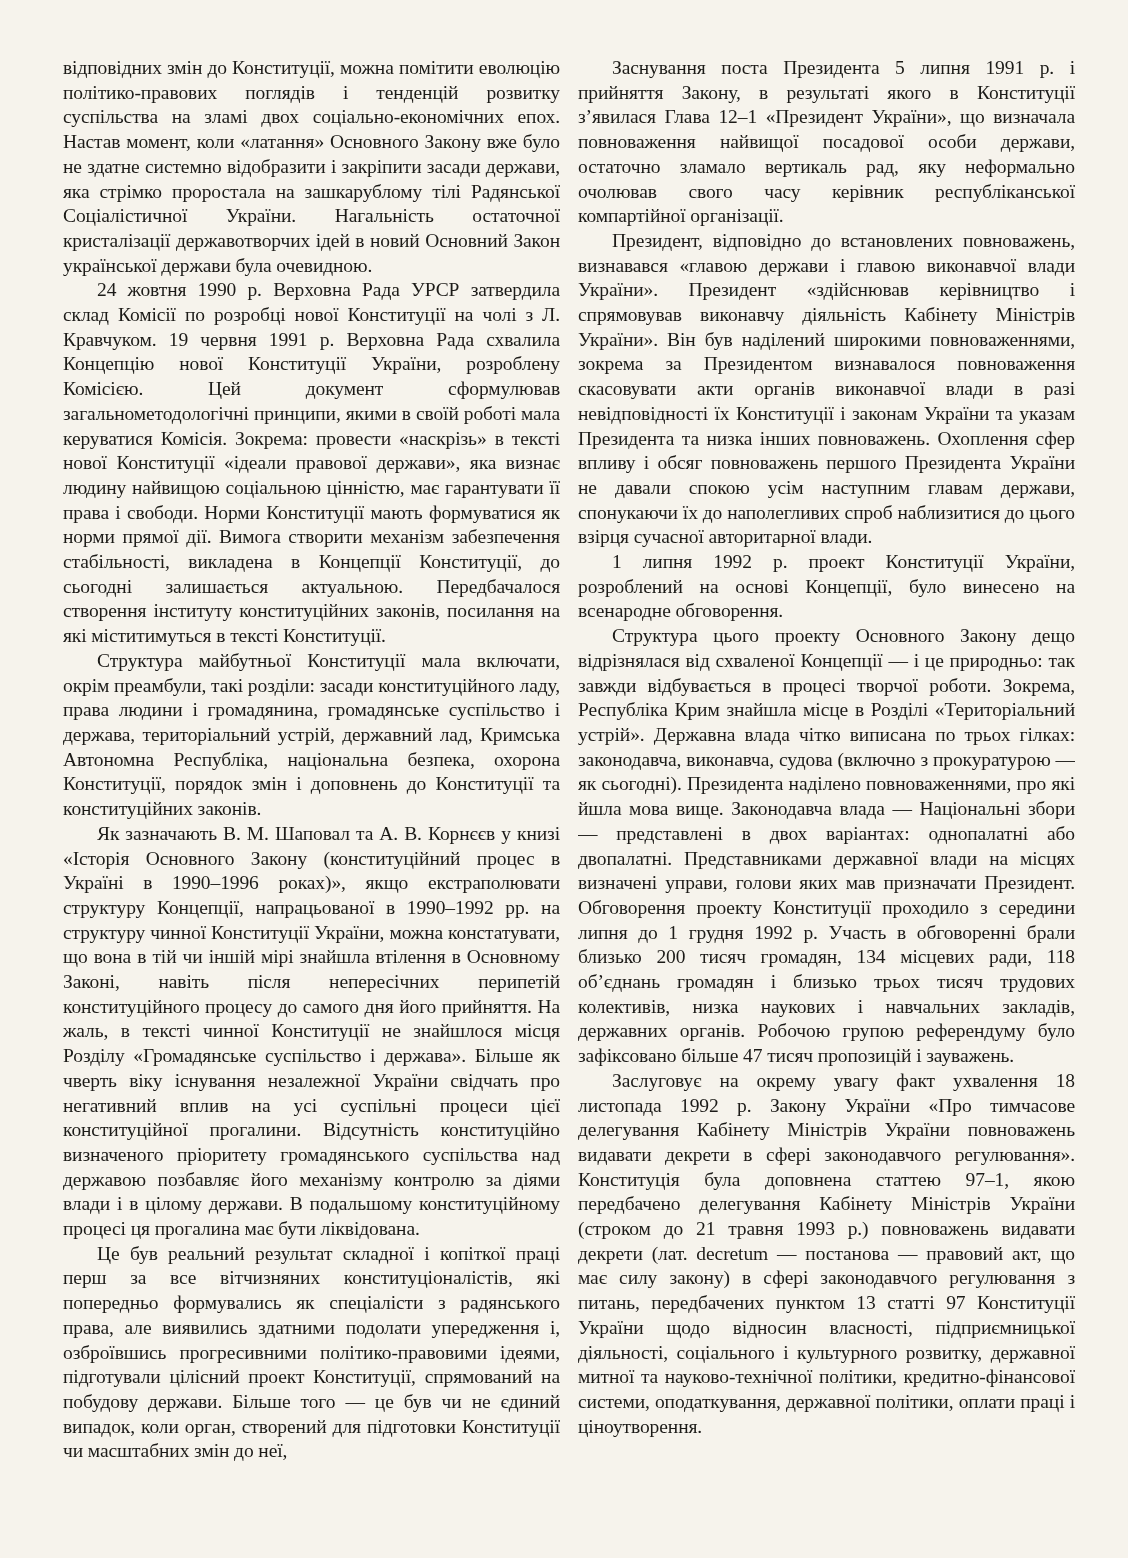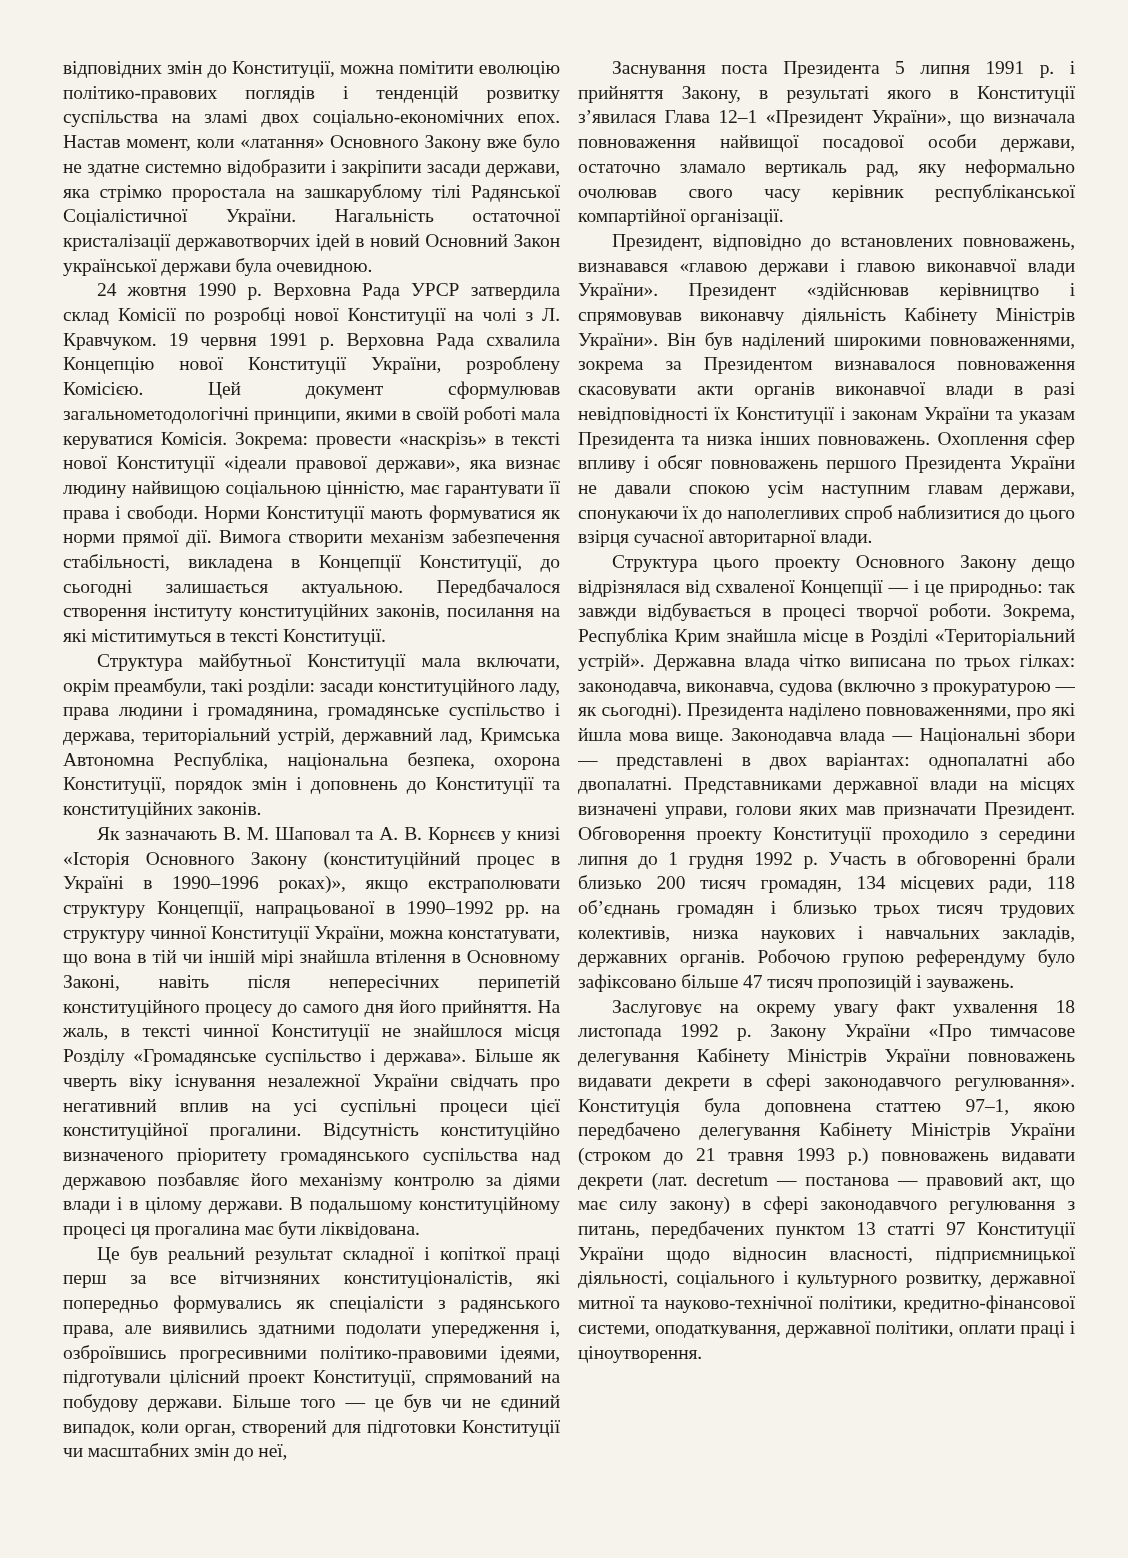--- a/index.html
+++ b/index.html
@@ -47,16 +47,17 @@
   <div class="column">
     <p class="para cont">відповідних змін до Конституції, можна помітити еволюцію політико-правових поглядів і тенденцій розвитку суспільства на зламі двох соціально-економічних епох. Настав момент, коли «латання» Основного Закону вже було не здатне системно відобразити і закріпити засади держави, яка стрімко проростала на зашкарублому тілі Радянської Соціалістичної України. Нагальність остаточної кристалізації державотворчих ідей в новий Основний Закон української держави була очевидною.</p>
     <p class="para">24 жовтня 1990 р. Верховна Рада УРСР затвердила склад Комісії по розробці нової Конституції на чолі з Л. Кравчуком. 19 червня 1991 р. Верховна Рада схвалила Концепцію нової Конституції України, розроблену Комісією. Цей документ сформулював загальнометодологічні принципи, якими в своїй роботі мала керуватися Комісія. Зокрема: провести «наскрізь» в тексті нової Конституції «ідеали правової держави», яка визнає людину найвищою соціальною цінністю, має гарантувати її права і свободи. Норми Конституції мають формуватися як норми прямої дії. Вимога створити механізм забезпечення стабільності, викладена в Концепції Конституції, до сьогодні залишається актуальною. Передбачалося створення інституту конституційних законів, посилання на які міститимуться в тексті Конституції.</p>
     <p class="para">Структура майбутньої Конституції мала включати, окрім преамбули, такі розділи: засади конституційного ладу, права людини і громадянина, громадянське суспільство і держава, територіальний устрій, державний лад, Кримська Автономна Республіка, національна безпека, охорона Конституції, порядок змін і доповнень до Конституції та конституційних законів.</p>
     <p class="para">Як зазначають В. М. Шаповал та А. В. Корнєєв у книзі «Історія Основного Закону (конституційний процес в Україні в 1990–1996 роках)», якщо екстраполювати структуру Концепції, напрацьованої в 1990–1992 рр. на структуру чинної Конституції України, можна констатувати, що вона в тій чи іншій мірі знайшла втілення в Основному Законі, навіть після непересічних перипетій конституційного процесу до самого дня його прийняття. На жаль, в тексті чинної Конституції не знайшлося місця Розділу «Громадянське суспільство і держава». Більше як чверть віку існування незалежної України свідчать про негативний вплив на усі суспільні процеси цієї конституційної прогалини. Відсутність конституційно визначеного пріоритету громадянського суспільства над державою позбавляє його механізму контролю за діями влади і в цілому держави. В подальшому конституційному процесі ця прогалина має бути ліквідована.</p>
     <p class="para">Це був реальний результат складної і копіткої праці перш за все вітчизняних конституціоналістів, які попередньо формувались як спеціалісти з радянського права, але виявились здатними подолати упередження і, озброївшись прогресивними політико-правовими ідеями, підготували цілісний проект Конституції, спрямований на побудову держави. Більше того — це був чи не єдиний випадок, коли орган, створений для підготовки Конституції чи масштабних змін до неї,</p>
   </div>
   <div class="column">
     <p class="para">Заснування поста Президента 5 липня 1991 р. і прийняття Закону, в результаті якого в Конституції з’явилася Глава 12–1 «Президент України», що визначала повноваження найвищої посадової особи держави, остаточно зламало вертикаль рад, яку неформально очолював свого часу керівник республіканської компартійної організації.</p>
     <p class="para">Президент, відповідно до встановлених повноважень, визнавався «главою держави і главою виконавчої влади України». Президент «здійснював керівництво і спрямовував виконавчу діяльність Кабінету Міністрів України». Він був наділений широкими повноваженнями, зокрема за Президентом визнавалося повноваження скасовувати акти органів виконавчої влади в разі невідповідності їх Конституції і законам України та указам Президента та низка інших повноважень. Охоплення сфер впливу і обсяг повноважень першого Президента України не давали спокою усім наступним главам держави, спонукаючи їх до наполегливих спроб наблизитися до цього взірця сучасної авторитарної влади.</p>
+    <p class="para">1 липня 1992 р. проект Конституції України, розроблений на основі Концепції, було винесено на всенародне обговорення.</p>
     <p class="para">Структура цього проекту Основного Закону дещо відрізнялася від схваленої Концепції — і це природньо: так завжди відбувається в процесі творчої роботи. Зокрема, Республіка Крим знайшла місце в Розділі «Територіальний устрій». Державна влада чітко виписана по трьох гілках: законодавча, виконавча, судова (включно з прокуратурою — як сьогодні). Президента наділено повноваженнями, про які йшла мова вище. Законодавча влада — Національні збори — представлені в двох варіантах: однопалатні або двопалатні. Представниками державної влади на місцях визначені управи, голови яких мав призначати Президент. Обговорення проекту Конституції проходило з середини липня до 1 грудня 1992 р. Участь в обговоренні брали близько 200 тисяч громадян, 134 місцевих ради, 118 об’єднань громадян і близько трьох тисяч трудових колективів, низка наукових і навчальних закладів, державних органів. Робочою групою референдуму було зафіксовано більше 47 тисяч пропозицій і зауважень.</p>
     <p class="para">Заслуговує на окрему увагу факт ухвалення 18 листопада 1992 р. Закону України «Про тимчасове делегування Кабінету Міністрів України повноважень видавати декрети в сфері законодавчого регулювання». Конституція була доповнена статтею 97–1, якою передбачено делегування Кабінету Міністрів України (строком до 21 травня 1993 р.) повноважень видавати декрети (лат. decretum — постанова — правовий акт, що має силу закону) в сфері законодавчого регулювання з питань, передбачених пунктом 13 статті 97 Конституції України щодо відносин власності, підприємницької діяльності, соціального і культурного розвитку, державної митної та науково-технічної політики, кредитно-фінансової системи, оподаткування, державної політики, оплати праці і ціноутворення.</p>
   </div>
 </div>
 
 </body></html>

